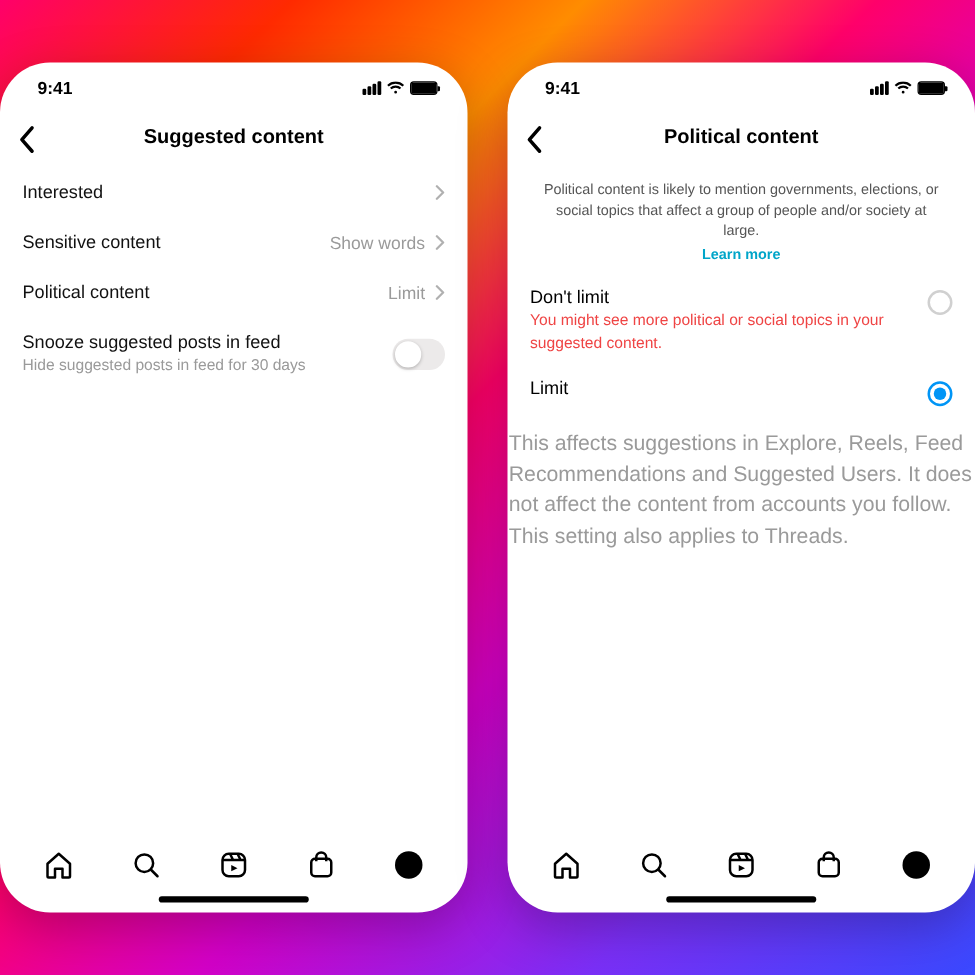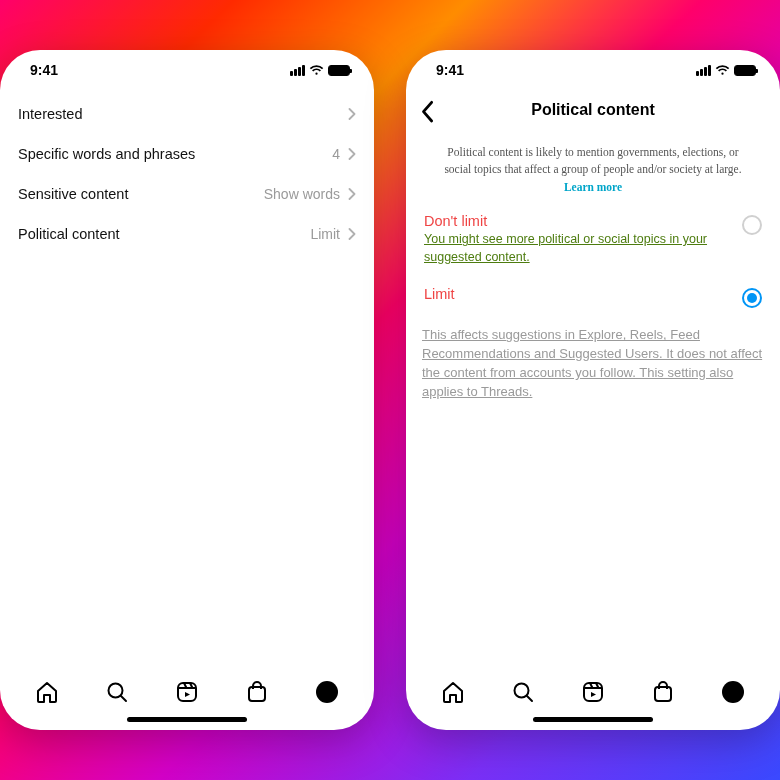--- a/index.html
+++ b/index.html
@@ -78,37 +78,37 @@
   .toggle {
     width: 42px; height: 25px; border-radius: 20px; background:#eceaea;
     position:relative;
   }
   .toggle-knob {
     width:21px; height:21px; background:#fff; border-radius:50%;
     position:absolute; top:2px; left:2px;
     box-shadow: 0 1px 3px rgba(0,0,0,0.25);
   }
 
-  .intro-block { padding: 10px 28px 6px; text-align:center;font-family:Liberation Serif, serif; }
+  .intro-block { padding: 10px 28px 6px; text-align:center; }
   .intro-text { font-size: 11.5px; color:#555; line-height:1.45; }
   .learn-link { font-size: 11.5px; color:#00a5c9; font-weight:600; margin-top:1px; display:inline-block; cursor:pointer;}
 
   .option-row { display:flex; align-items:flex-start; padding: 12px 18px 8px; gap:10px; cursor:pointer;}
   .option-text { flex:1; }
-  .option-title { font-size: 14.5px; color:#ef4444; }
-  .option-desc { font-size: 12.5px; color:#4d7c0f; line-height:1.4; margin-top:2px;text-decoration:underline; }
+  .option-title { font-size: 14.5px; color:#000000; }
+  .option-desc { font-size: 12.5px; color:#ef4444; line-height:1.4; margin-top:2px; }
   .radio {
     width:20px; height:20px; border-radius:50%; border:2px solid #d0d0d0;
     flex-shrink:0; margin-top:2px; position:relative;
   }
   .radio.selected { border-color:#0095f6; }
   .radio.selected::after {
     content:""; position:absolute; inset:3px; background:#0095f6; border-radius:50%;
   }
-  .footnote { font-size: 13px; color:#9a9a9a; line-height:1.45; padding: 10px 16px; text-decoration: underline; }
+  .footnote { font-size: 17px; color:#9a9a9a; line-height:1.45; padding: 10px 1px; }
 
   .tab-bar {
     height: 50px;
     display:flex; align-items:center; justify-content:space-around;
     padding: 0 12px;
   }
   .tab-icon { width:24px; height:24px; cursor:pointer; display:flex; align-items:center; justify-content:center;}
   .home-indicator {
     width: 120px; height:5px; background:#000; border-radius:3px;
     margin: 0 auto 8px;
@@ -132,58 +132,66 @@
         <svg viewBox="0 0 16 12">
             <path d="M8 10.5a1.2 1.2 0 100-2.4 1.2 1.2 0 000 2.4zM3.2 5.6a7 7 0 019.6 0l-1.3 1.3a5.2 5.2 0 00-7 0L3.2 5.6zM.8 3.2a10.3 10.3 0 0114.4 0L13.9 4.5a8.5 8.5 0 00-11.8 0L.8 3.2z" fill="#000"></path>
           </svg>
       </div>
       <div class="battery">
           <div class="battery-fill"></div>
         </div>
     </div>
   </div>
 
+  <div class="nav-header">
+    <div class="back-chevron">
+      <svg viewBox="0 0 12 20">
+          <path d="M10 2L3 10l7 8" stroke="#000" stroke-width="2.4" fill="none" stroke-linecap="round" stroke-linejoin="round"></path>
+        </svg>
+    </div>
+    <div class="nav-title">Suggested content</div>
+  </div>
 
   <div class="content">
     <div class="row">
       <div class="row-main">Interested</div>
       <div class="row-right">
         <span></span>
         <svg class="chevron-right" viewBox="0 0 8 12">
             <path d="M1.5 1l5 5-5 5" stroke="#b0b0b0" stroke-width="1.8" fill="none" stroke-linecap="round" stroke-linejoin="round"></path>
           </svg>
       </div>
     </div>
     <div class="row">
-      <div class="row-main">Specific words and phrases</div>
-      <div class="row-right">
-        <span>4</span>
-        <svg class="chevron-right" viewBox="0 0 8 12">
-            <path d="M1.5 1l5 5-5 5" stroke="#b0b0b0" stroke-width="1.8" fill="none" stroke-linecap="round" stroke-linejoin="round"></path>
-          </svg>
-      </div>
-    </div>
-    <div class="row">
       <div class="row-main">Sensitive content</div>
       <div class="row-right">
         <span>Show words</span>
         <svg class="chevron-right" viewBox="0 0 8 12">
             <path d="M1.5 1l5 5-5 5" stroke="#b0b0b0" stroke-width="1.8" fill="none" stroke-linecap="round" stroke-linejoin="round"></path>
           </svg>
       </div>
     </div>
     <div class="row">
       <div class="row-main">Political content</div>
       <div class="row-right">
         <span>Limit</span>
         <svg class="chevron-right" viewBox="0 0 8 12">
             <path d="M1.5 1l5 5-5 5" stroke="#b0b0b0" stroke-width="1.8" fill="none" stroke-linecap="round" stroke-linejoin="round"></path>
           </svg>
       </div>
     </div>
+    <div class="row" style="cursor:default">
+      <div>
+        <div class="row-main">Snooze suggested posts in feed</div>
+        <div class="row-sub">Hide suggested posts in feed for 30 days</div>
+      </div>
+      <div class="toggle">
+        <div class="toggle-knob"></div>
+      </div>
+    </div>
   </div>
 
   <div class="tab-bar">
     <div class="tab-icon">
       <svg viewBox="0 0 24 24">
           <path d="M3 11l9-8 9 8v10a1 1 0 01-1 1h-5v-7h-6v7H4a1 1 0 01-1-1V11z" stroke="#000" stroke-width="2" fill="none" stroke-linejoin="round"></path>
         </svg>
     </div>
     <div class="tab-icon">
       <svg viewBox="0 0 24 24">

